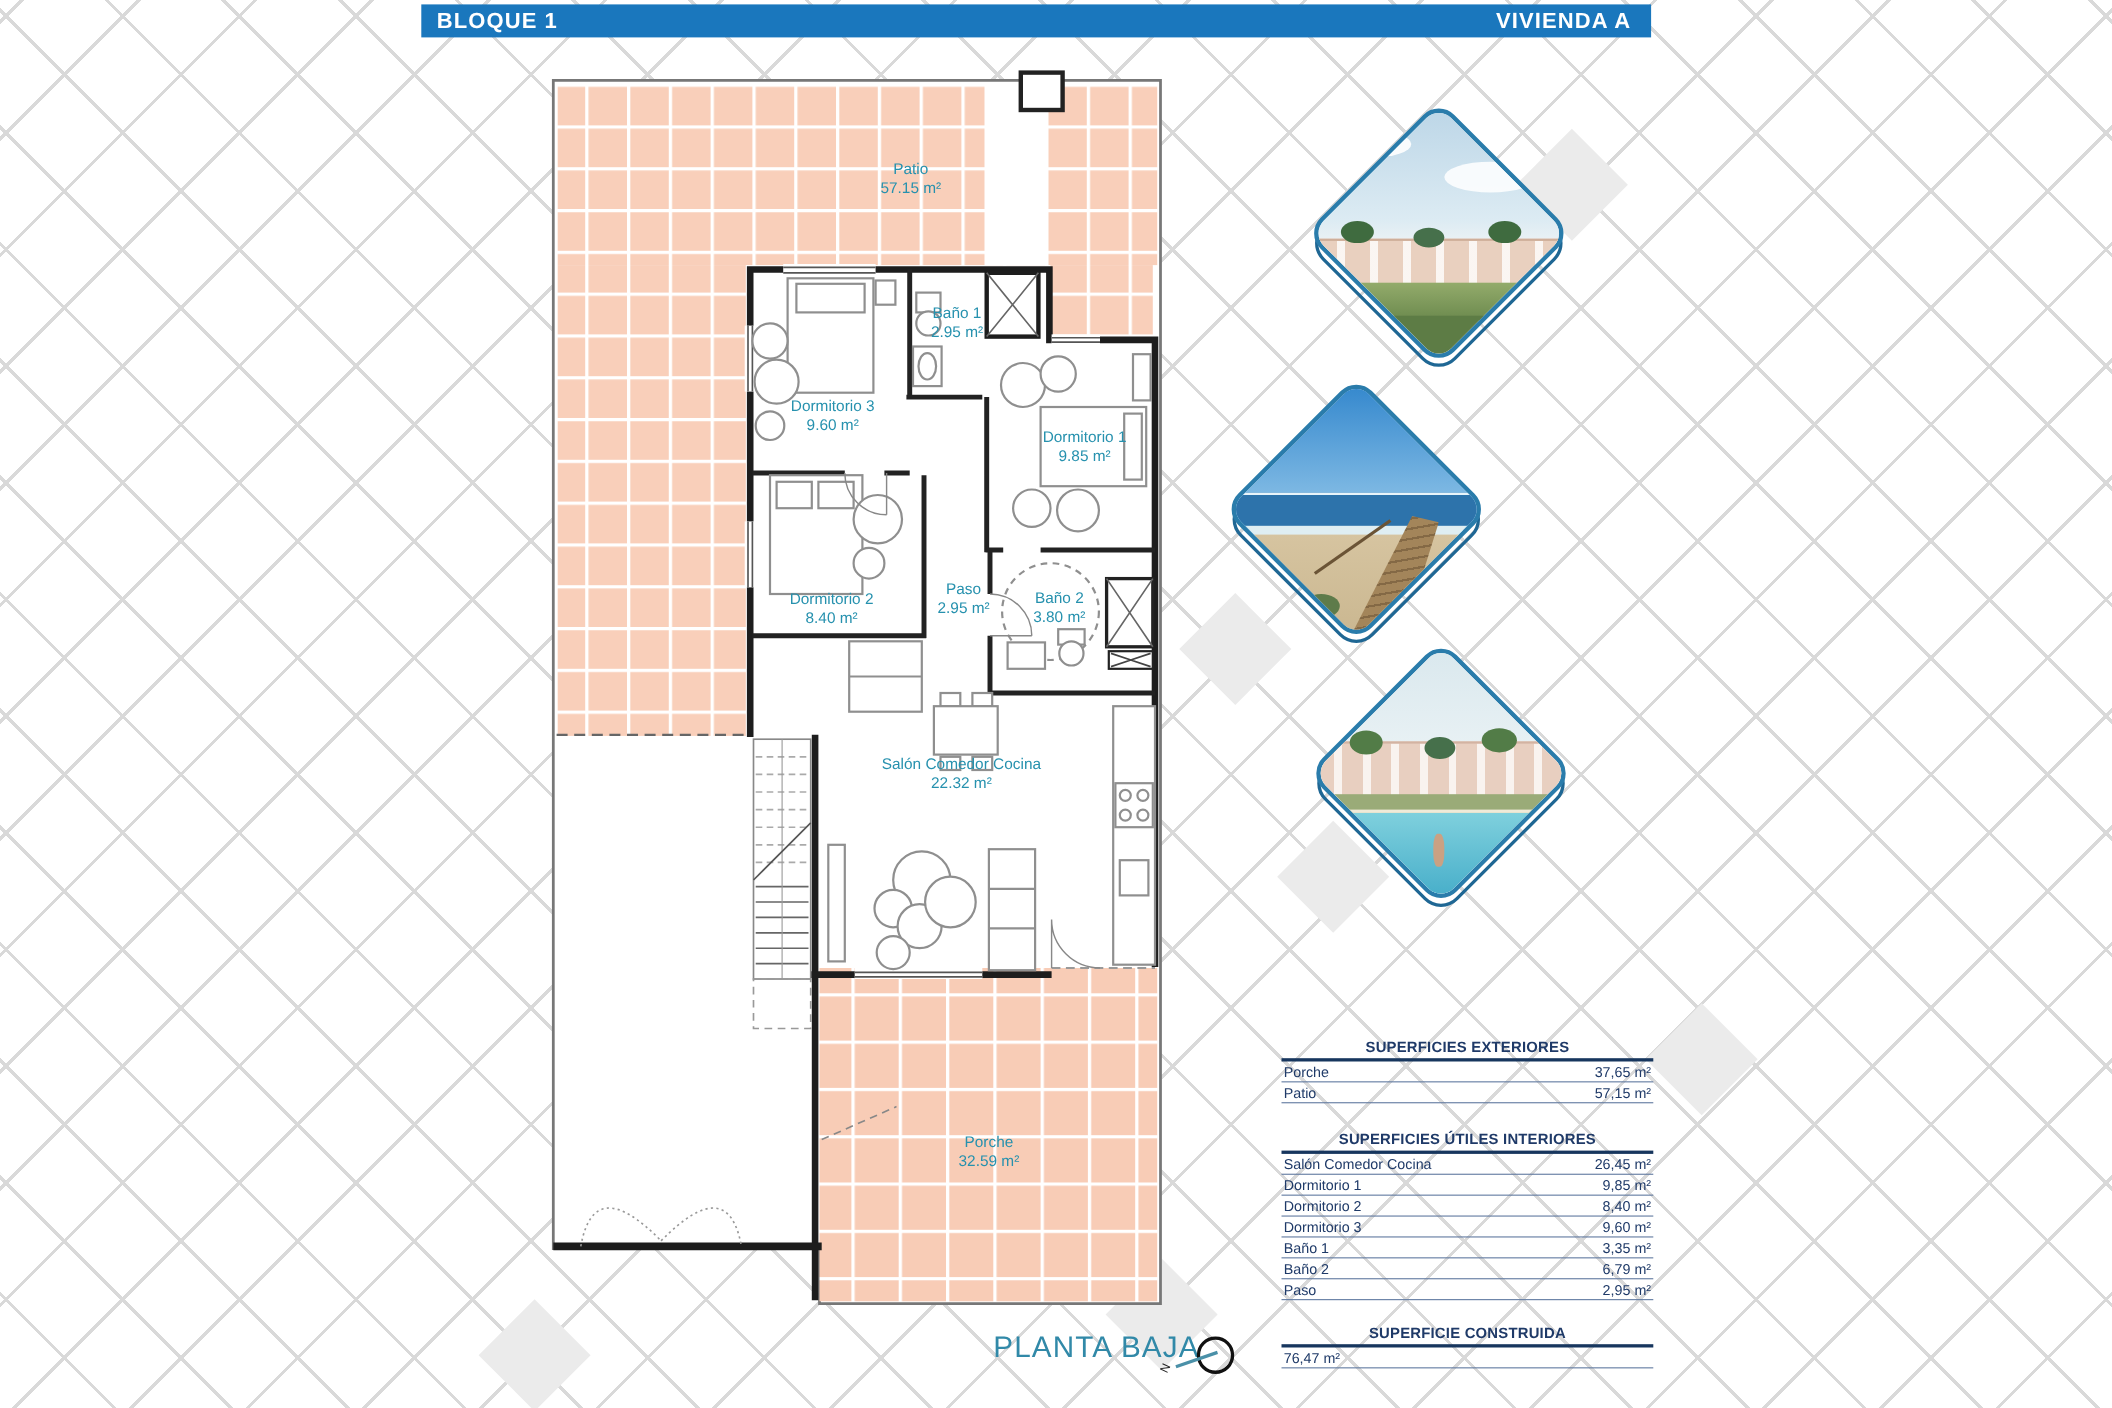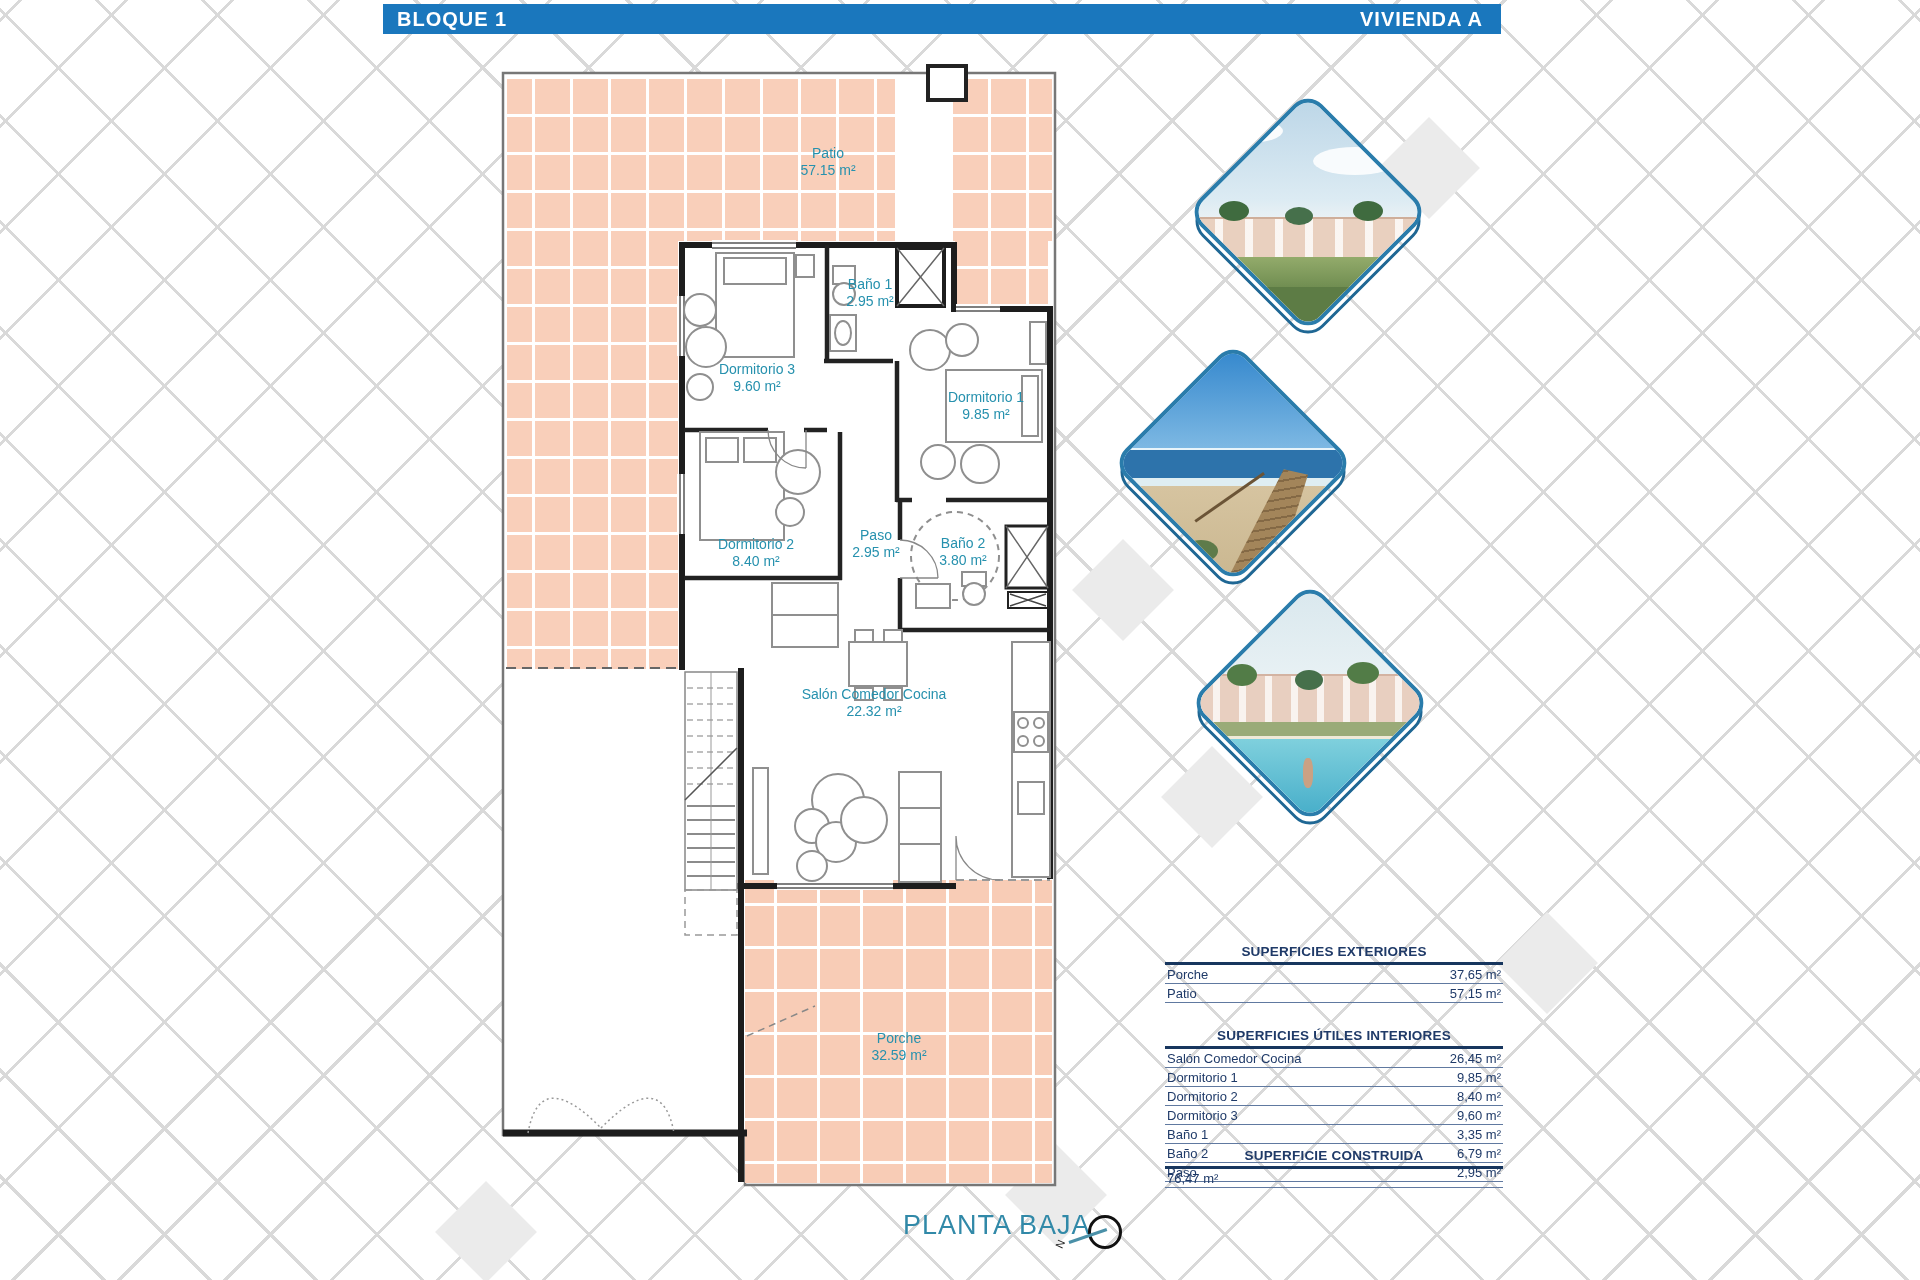--- a/index.html
+++ b/index.html
@@ -340,21 +340,21 @@
     <div class="trow">
       <span>Baño 2</span>
       <span class="v">6,79 m²</span>
     </div>
     <div class="trow">
       <span>Paso</span>
       <span class="v">2,95 m²</span>
     </div>
   </div>
 
-  <div class="tbl" style="top:1148px">
+  <div class="tbl" style="top:1204px">
     <div class="ttitle">SUPERFICIE CONSTRUIDA</div>
     <div class="trow single">
       <span class="v">76,47 m²</span>
     </div>
   </div>
 
   <div class="plantabaja">PLANTA BAJA</div>
   <div class="c-circle"></div>
   <div class="c-needle"></div>
   <div class="c-n">N</div>

